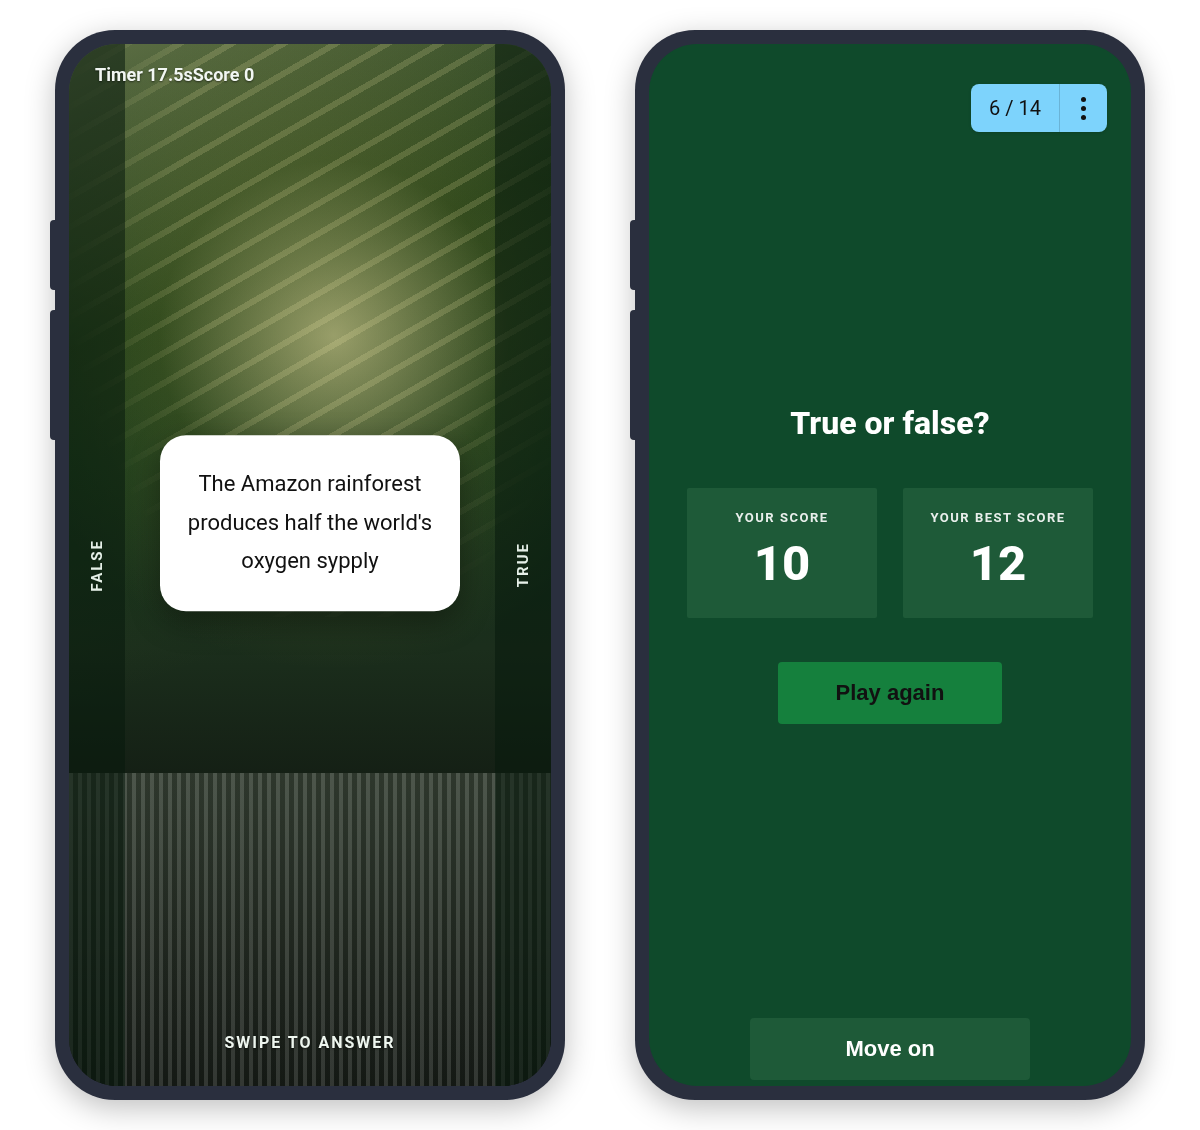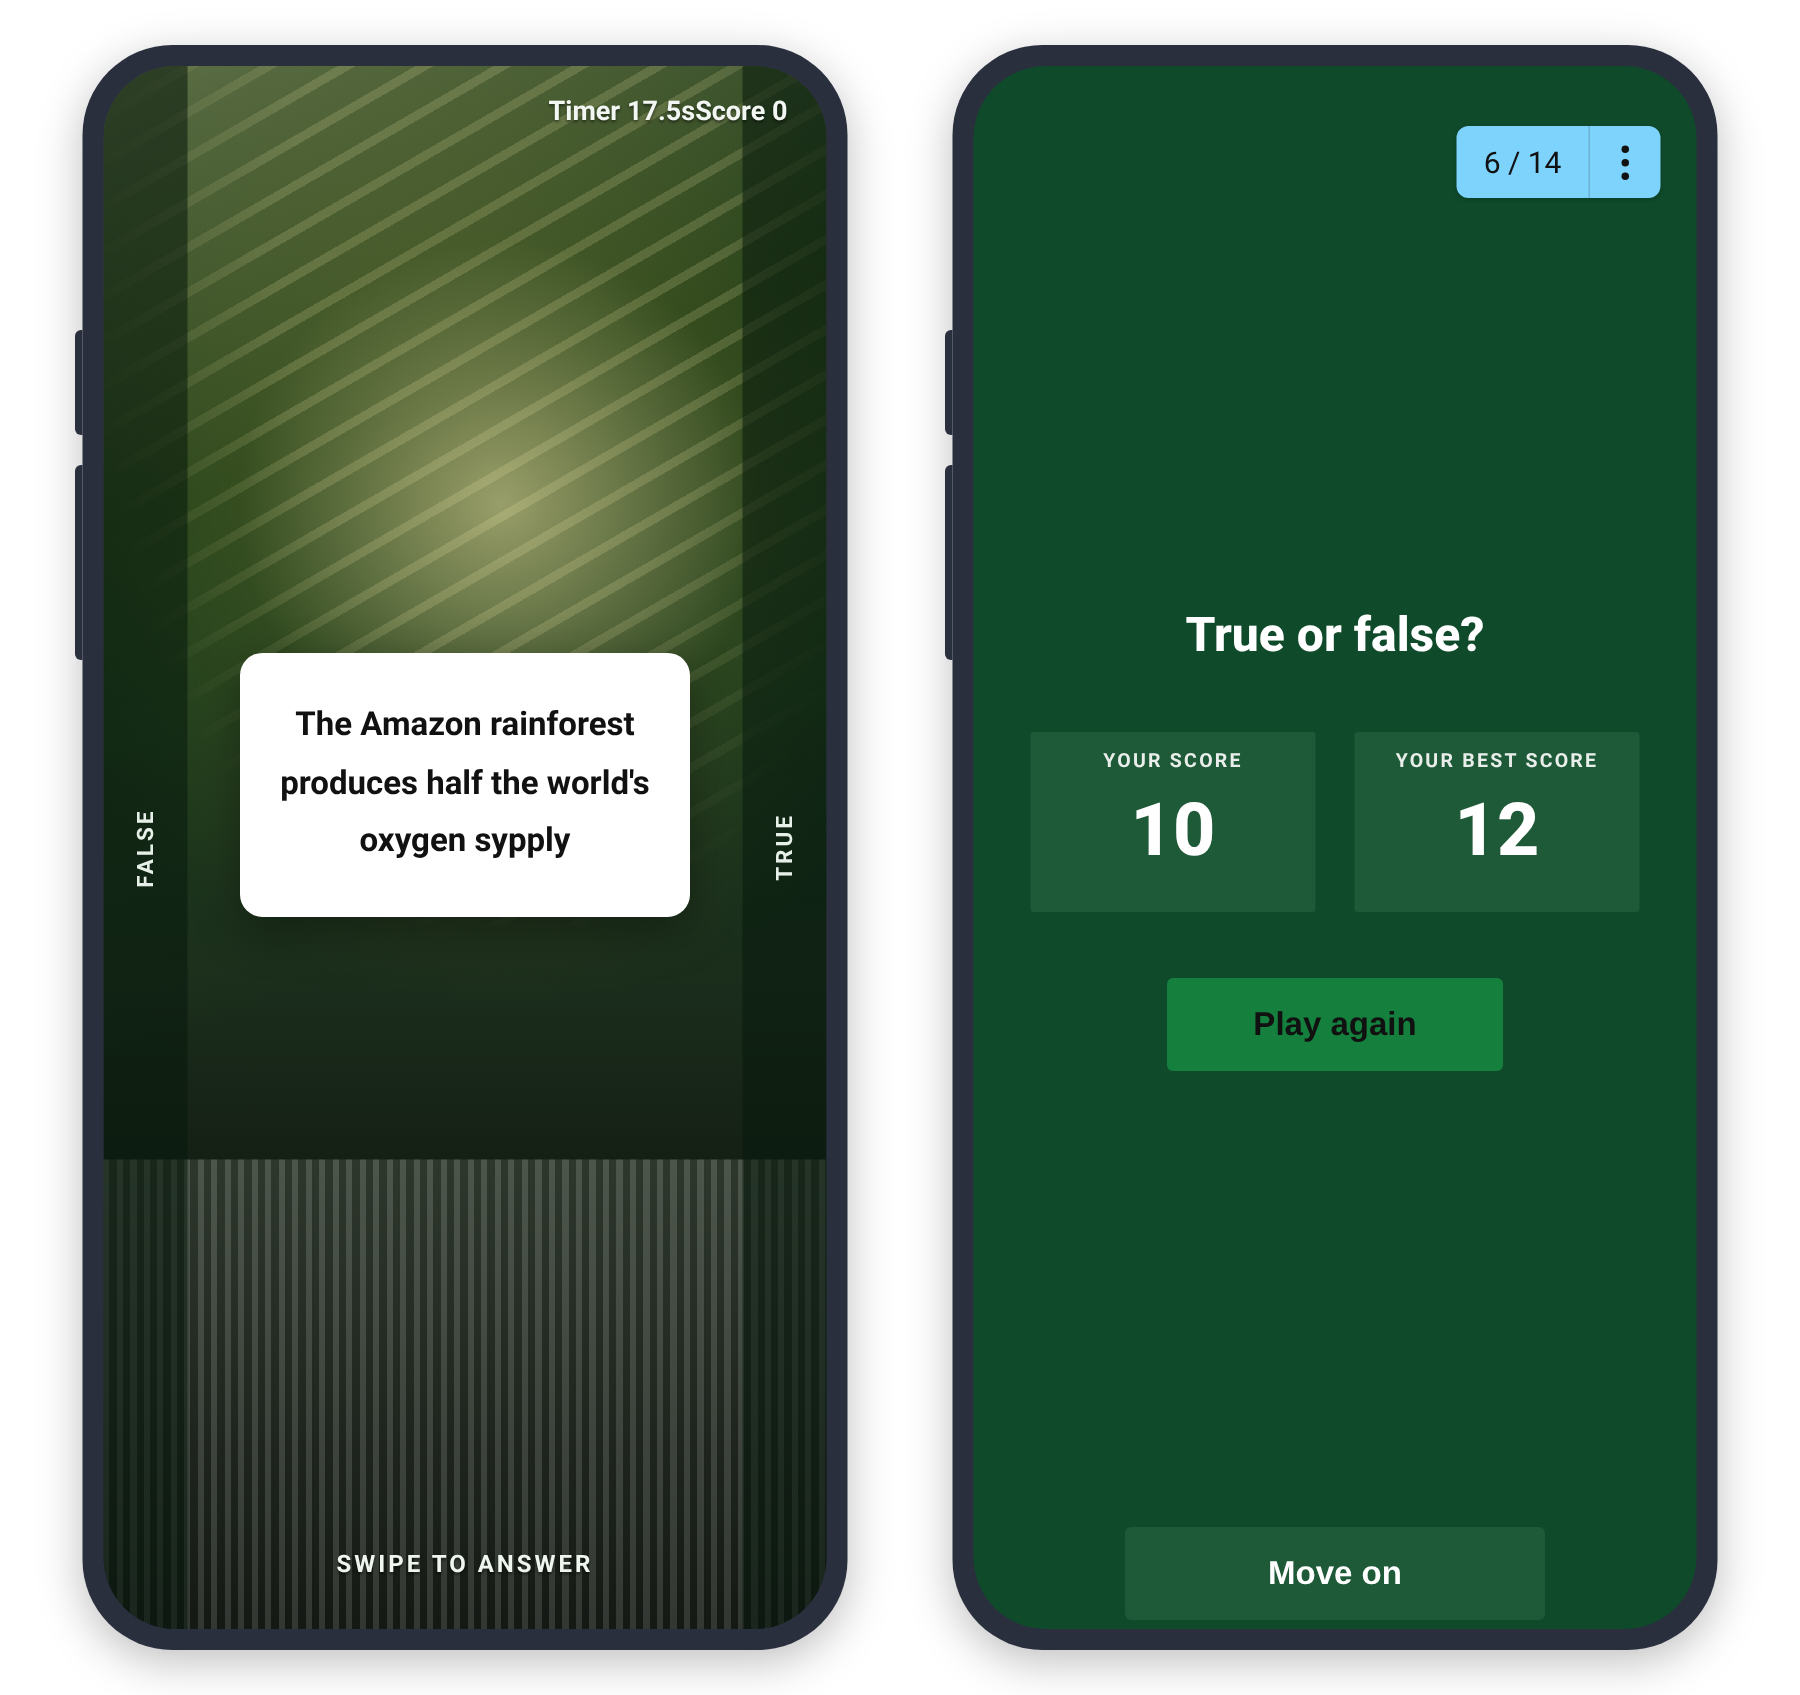--- a/index.html
+++ b/index.html
@@ -94,38 +94,38 @@
     font-size:15px;
     font-weight:700;
     letter-spacing:2px;
     writing-mode: vertical-rl;
     transform: rotate(180deg);
   }
   .top-bar {
     position:absolute;
     top:20px; left:26px; right:26px;
     display:flex;
-    justify-content:flex-end;
+    justify-content:flex-start;
     color:#f2f7f3;
     font-weight:700;
     font-size:18px;
     text-shadow:0 1px 2px rgba(0,0,0,0.5);
   }
   .question-card {
     position:absolute;
     left:50%;
     top:46%;
     transform:translate(-50%,-50%);
     width:300px;
     background:#fff;
-    border-radius:15px;
+    border-radius:26px;
     padding:30px 24px;
     text-align:center;
     font-size:22px;
-    font-weight:700;
+    font-weight:400;
     line-height:1.75;
     color:#111;
     box-shadow:0 10px 30px rgba(0,0,0,0.35);
   }
   .swipe-hint {
     position:absolute;
     bottom:34px;
     left:0; right:0;
     text-align:center;
     color:#eef6ef;
@@ -182,21 +182,21 @@
     text-align:center;
   }
   .score-row {
     margin-top:46px;
     display:flex;
     gap:26px;
   }
   .score-box {
     background:#1e5a38;
     width:190px;
-    padding:12px 10px 26px;
+    padding:22px 10px 26px;
     text-align:center;
     border-radius:2px;
   }
   .score-box .label {
     font-size:13px;
     font-weight:700;
     letter-spacing:1.5px;
     opacity:0.9;
   }
   .score-box .num {

